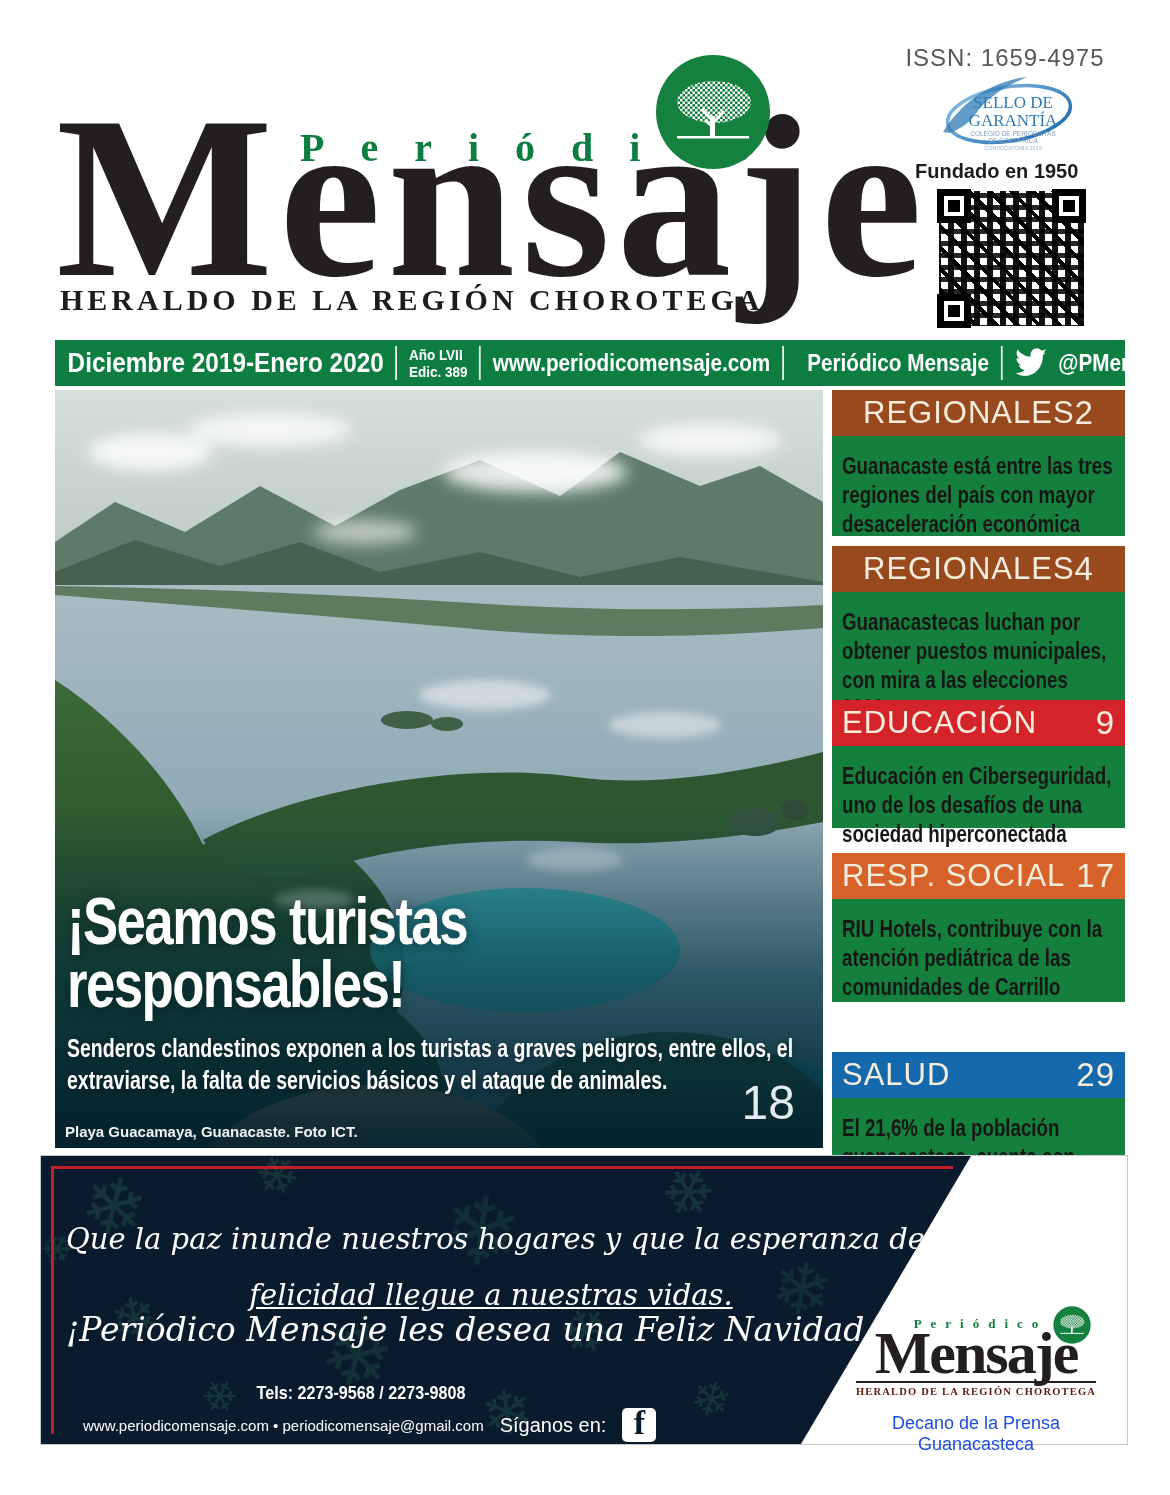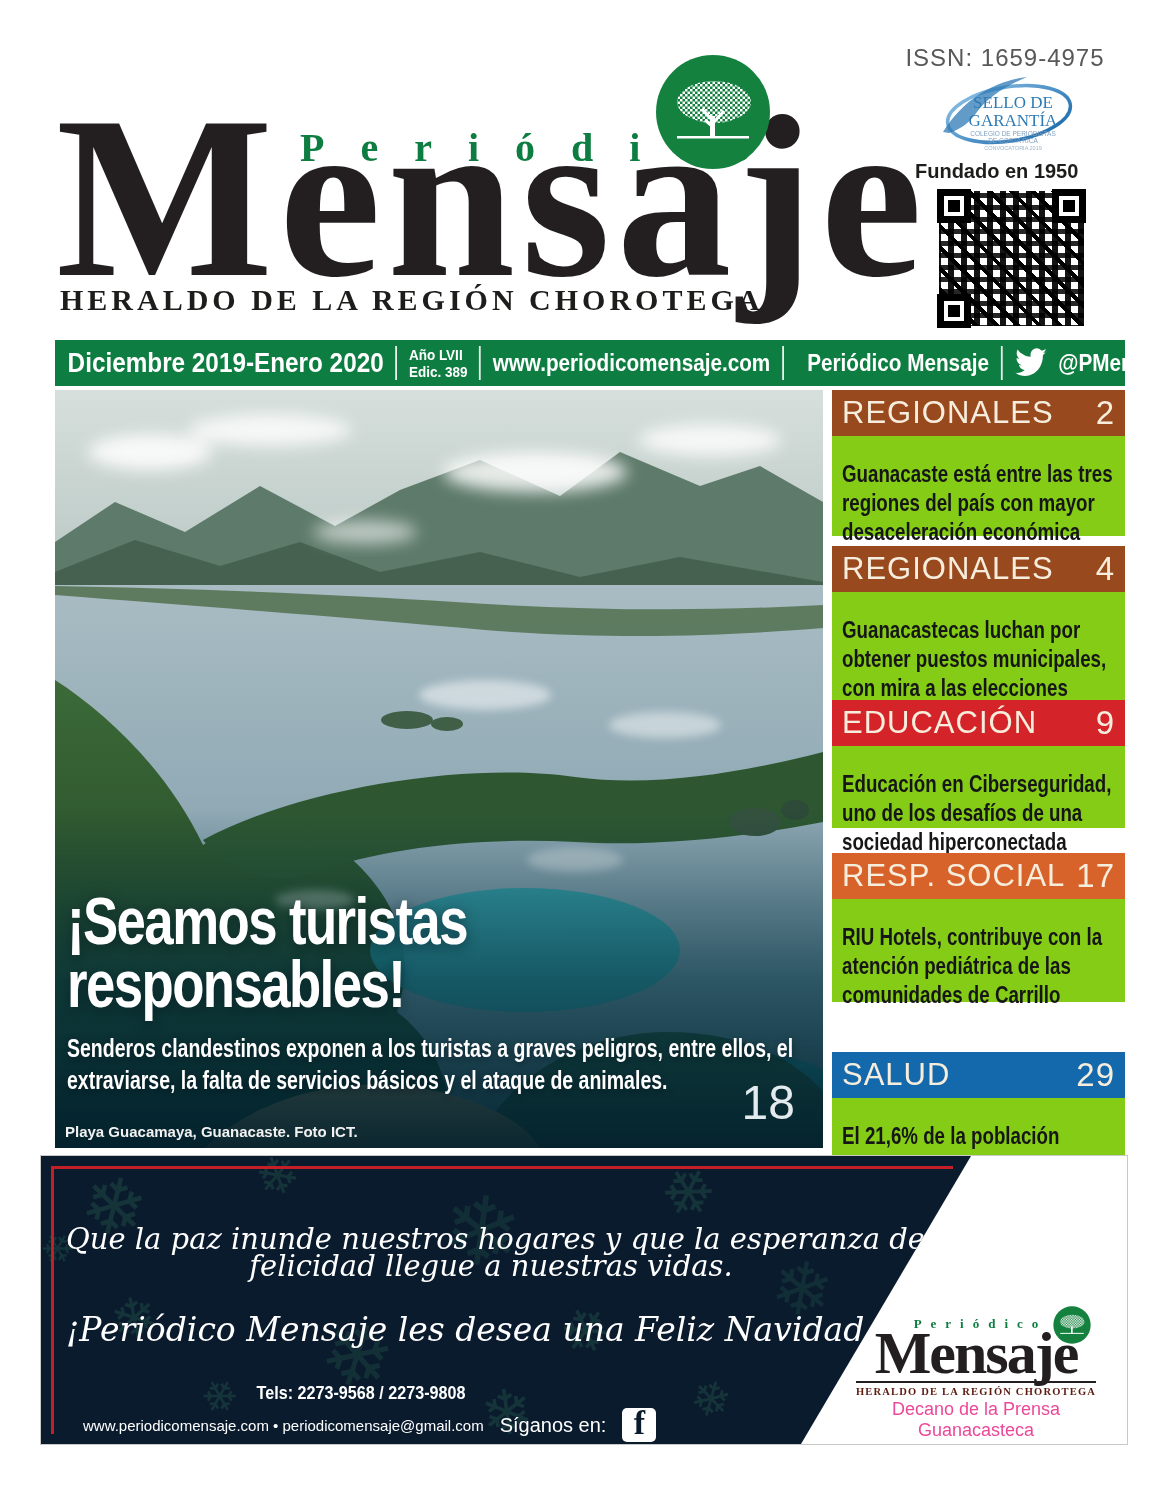--- a/index.html
+++ b/index.html
@@ -52,25 +52,25 @@
   .subhead{position:absolute;left:12px;top:642px;width:128%;color:#fff;font-weight:bold;font-size:25px;line-height:1.28;
             transform:scaleX(.78);transform-origin:left top;text-shadow:0 2px 8px rgba(0,20,30,.6);z-index:5;}
   .pagenum{position:absolute;right:28px;top:685px;font-size:48px;color:#e3ebee;z-index:5;}
   .photo-caption{position:absolute;left:10px;bottom:8px;font-size:15px;font-weight:bold;color:#f2f2f2;z-index:5;}
 
   
   .side-sec{position:absolute;left:832px;width:293px;}
   .side-head{height:46px;display:flex;align-items:center;justify-content:space-between;padding:0 10px;
              color:#f6eddc;font-size:31px;letter-spacing:1px;box-sizing:border-box;}
   .side-head .num{font-size:33px;}
-  .sec-brown .side-head{background:#99491e;}
+  .sec-brown .side-head{background:#99491e;justify-content:center;}
   .sec-red   .side-head{background:#d52429;}
   .sec-orange.side-sec .side-head, .sec-orange .side-head{background:#d8632a;}
   .sec-blue  .side-head{background:#1468ac;}
-  .side-body{background:#84cc16;padding:24px 10px 4px;box-sizing:border-box;}
+  .side-body{background:#15803d;padding:16px 10px 4px;box-sizing:border-box;}
   .side-body .t{display:block;font-weight:bold;color:#161616;font-size:24px;line-height:1.2;
                 transform:scaleX(.78);transform-origin:left top;width:128%;}
   .s1{top:390px}.s2{top:546px}.s3{top:700px}.s4{top:853px}.s5{top:1052px}
   .s1 .side-body{height:100px}.s2 .side-body{height:108px}.s3 .side-body{height:82px}
   .s4 .side-body{height:103px}.s5 .side-body{height:97px}
 
   
   .banner{position:absolute;left:40px;top:1155px;width:1088px;height:290px;background:#fff;border:1px solid #c9c9c9;box-sizing:border-box;}
   .banner-dark{position:absolute;left:0;top:0;width:100%;height:100%;background:#0b1b2e;
                clip-path:polygon(0 0,930px 0,760px 100%,0 100%);overflow:hidden;}
@@ -86,42 +86,42 @@
   .sf:nth-child(8){left:730px;top:90px;font-size:74px;transform:rotate(10deg);opacity:.4;}
   .sf:nth-child(9){left:160px;top:215px;font-size:44px;transform:rotate(30deg);}
   .sf:nth-child(10){left:440px;top:220px;font-size:62px;transform:rotate(-8deg);}
   .sf:nth-child(11){left:650px;top:215px;font-size:48px;transform:rotate(16deg);}
   .sf:nth-child(12){left:0px;top:70px;font-size:40px;transform:rotate(-30deg);}
   .red-top{position:absolute;left:10px;top:10px;width:902px;height:3px;background:#c41e26;}
   .red-left{position:absolute;left:10px;top:10px;width:3px;height:268px;background:#c41e26;}
   .greet{position:absolute;left:25px;width:850px;text-align:center;color:#fff;
          font-family:"DejaVu Serif",serif;font-style:italic;white-space:nowrap;}
   .g1{top:66px;font-size:29px;}
-  .g2{top:93px;font-size:29px;}
+  .g2{top:122px;font-size:29px;text-decoration:underline;}
   .g3{top:154px;font-size:33px;}
   .tels{position:absolute;left:60px;top:226px;width:520px;text-align:center;color:#fff;font-weight:bold;
         font-size:19px;transform:scaleX(.85);}
   .contact-row{position:absolute;left:42px;top:252px;display:flex;align-items:center;gap:16px;color:#fff;}
   .contact{font-size:15px;white-space:nowrap;}
   .follow{font-size:20px;white-space:nowrap;}
   .fbbox{width:34px;height:34px;background:#fff;border-radius:5px;color:#0b1b2e;text-align:center;
          font-family:"Liberation Serif",serif;font-weight:bold;font-size:34px;line-height:30px;overflow:hidden;}
   .fbbox::before{content:"f";}
 
   
   .flogo{position:absolute;left:845px;top:1316px;width:262px;text-align:center;}
   .flogo-kicker{color:#0e7d41;font-family:"Liberation Serif",serif;font-weight:bold;font-size:13px;
                 letter-spacing:9px;margin-left:9px;position:relative;z-index:2;}
   .flogo-titlewrap{position:relative;display:inline-block;margin-top:-6px;}
   .flogo-title{font-family:"Liberation Serif",serif;font-weight:bold;font-size:60px;line-height:.9;
                color:#231f20;letter-spacing:-2px;}
   .tree-small{position:absolute;right:-14px;top:-20px;z-index:1;}
   .flogo-tag{display:inline-block;font-family:"Liberation Serif",serif;font-weight:bold;font-size:10.5px;
              letter-spacing:1.2px;color:#5c1a10;border-top:2px solid #231f20;padding-top:3px;margin-top:1px;}
-  .flogo-sub{font-size:18px;color:#ec4899;text-align:center;}
+  .flogo-sub{margin-top:14px;font-size:18px;color:#1d4ed8;text-align:center;}
 </style>
 </head>
 <body>
 
 <div class="page">
 
   <div class="issn">ISSN: 1659-4975</div>
 
   <div class="seal">
     <svg width="160" height="84" viewBox="0 0 160 84">

